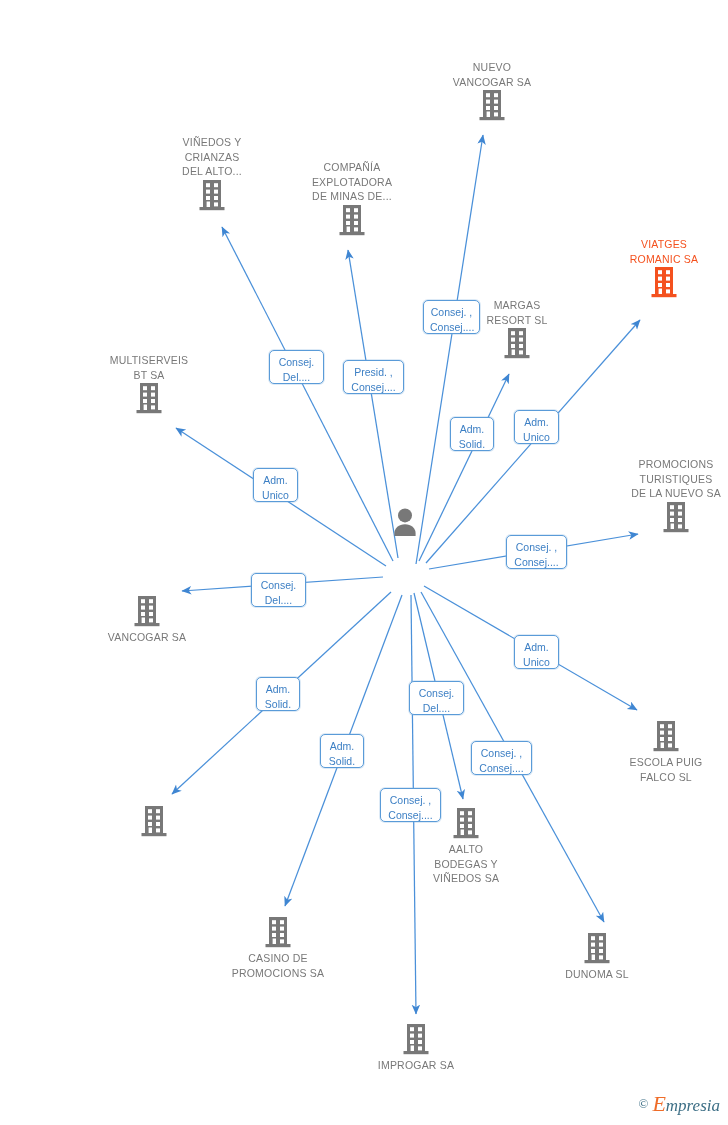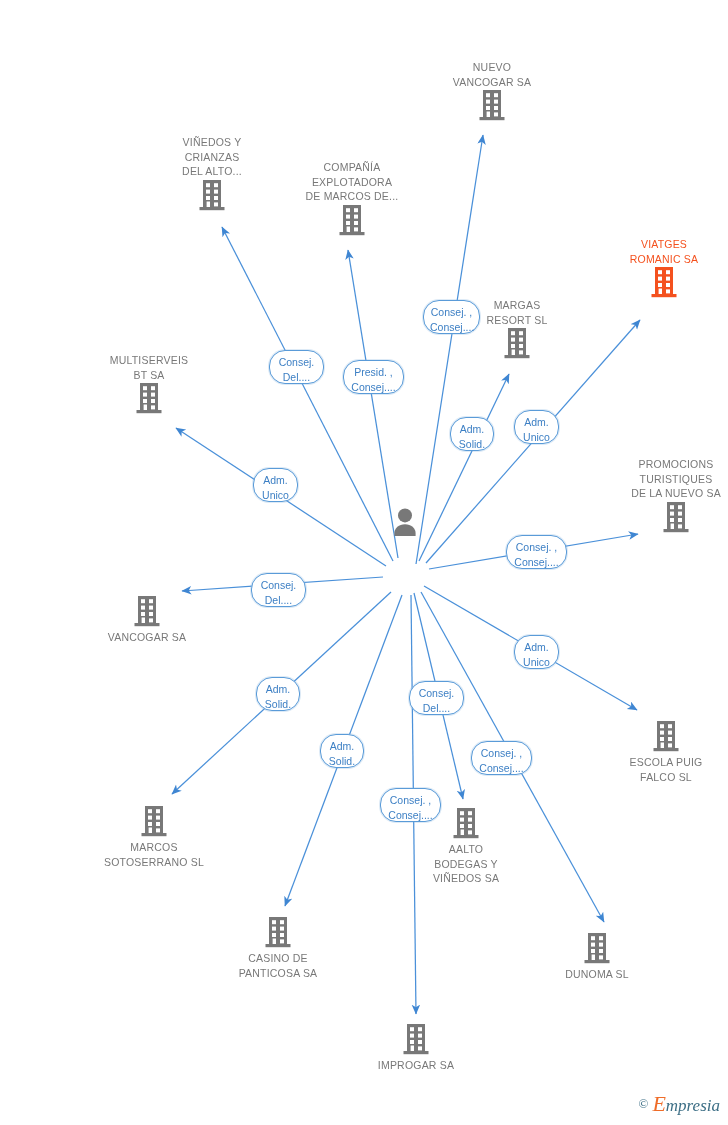--- a/index.html
+++ b/index.html
@@ -44,21 +44,21 @@
   .node .glyph {
     line-height: 0;
     margin: 1px 0 0 0;
   }
   .node.below .caption {
     margin-top: 2px;
   }
   .elabel {
     position: absolute;
     border: 1.6px solid #5a9bd8;
-    border-radius: 16px;
+    border-radius: 5px;
     background: #ffffff;
     color: #3c7fc4;
     font-size: 10.5px;
     line-height: 15px;
     text-align: center;
     padding: 4px 6px 5px 6px;
     white-space: pre-line;
     box-sizing: border-box;
     box-shadow: 0 0 0 1px rgba(120,170,220,0.25);
   }
@@ -143,21 +143,21 @@
             <rect x="16" y="9.6" width="4" height="4" fill="#ffffff"></rect>
             <rect x="8" y="16" width="4" height="4" fill="#ffffff"></rect>
             <rect x="16" y="16" width="4" height="4" fill="#ffffff"></rect>
             <rect x="16" y="22.4" width="4" height="4" fill="#ffffff"></rect>
             <rect x="8.6" y="21.5" width="3.4" height="5.5" fill="#ffffff"></rect>
           </svg></div>
       </div>
       <div class="node" style="top: 148px; left: 306px;">
         <div class="caption">COMPAÑÍA
 EXPLOTADORA
-DE MARCOS DE...</div>
+DE MINAS DE...</div>
         <div class="glyph"><svg width="28" height="32" viewBox="0 0 28 32" xmlns="http://www.w3.org/2000/svg">
             <rect x="5" y="0" width="18" height="27" fill="#787878"></rect>
             <rect x="1.5" y="27" width="25" height="3.2" fill="#787878"></rect>
             <rect x="8" y="3.2" width="4" height="4" fill="#ffffff"></rect>
             <rect x="16" y="3.2" width="4" height="4" fill="#ffffff"></rect>
             <rect x="8" y="9.6" width="4" height="4" fill="#ffffff"></rect>
             <rect x="16" y="9.6" width="4" height="4" fill="#ffffff"></rect>
             <rect x="8" y="16" width="4" height="4" fill="#ffffff"></rect>
             <rect x="16" y="16" width="4" height="4" fill="#ffffff"></rect>
             <rect x="16" y="22.4" width="4" height="4" fill="#ffffff"></rect>
@@ -266,22 +266,20 @@
             <rect x="1.5" y="27" width="25" height="3.2" fill="#787878"></rect>
             <rect x="8" y="3.2" width="4" height="4" fill="#ffffff"></rect>
             <rect x="16" y="3.2" width="4" height="4" fill="#ffffff"></rect>
             <rect x="8" y="9.6" width="4" height="4" fill="#ffffff"></rect>
             <rect x="16" y="9.6" width="4" height="4" fill="#ffffff"></rect>
             <rect x="8" y="16" width="4" height="4" fill="#ffffff"></rect>
             <rect x="16" y="16" width="4" height="4" fill="#ffffff"></rect>
             <rect x="16" y="22.4" width="4" height="4" fill="#ffffff"></rect>
             <rect x="8.6" y="21.5" width="3.4" height="5.5" fill="#ffffff"></rect>
           </svg></div>
-        <div class="caption">MARCOS
-SOTOSERRANO SL</div>
       </div>
       <div class="node below" style="top: 795px; left: 420px;">
         <div class="glyph"><svg width="28" height="32" viewBox="0 0 28 32" xmlns="http://www.w3.org/2000/svg">
             <rect x="5" y="0" width="18" height="27" fill="#787878"></rect>
             <rect x="1.5" y="27" width="25" height="3.2" fill="#787878"></rect>
             <rect x="8" y="3.2" width="4" height="4" fill="#ffffff"></rect>
             <rect x="16" y="3.2" width="4" height="4" fill="#ffffff"></rect>
             <rect x="8" y="9.6" width="4" height="4" fill="#ffffff"></rect>
             <rect x="16" y="9.6" width="4" height="4" fill="#ffffff"></rect>
             <rect x="8" y="16" width="4" height="4" fill="#ffffff"></rect>
@@ -300,21 +298,21 @@
             <rect x="8" y="3.2" width="4" height="4" fill="#ffffff"></rect>
             <rect x="16" y="3.2" width="4" height="4" fill="#ffffff"></rect>
             <rect x="8" y="9.6" width="4" height="4" fill="#ffffff"></rect>
             <rect x="16" y="9.6" width="4" height="4" fill="#ffffff"></rect>
             <rect x="8" y="16" width="4" height="4" fill="#ffffff"></rect>
             <rect x="16" y="16" width="4" height="4" fill="#ffffff"></rect>
             <rect x="16" y="22.4" width="4" height="4" fill="#ffffff"></rect>
             <rect x="8.6" y="21.5" width="3.4" height="5.5" fill="#ffffff"></rect>
           </svg></div>
         <div class="caption">CASINO DE
-PANTICOSA SA</div>
+PROMOCIONS SA</div>
       </div>
       <div class="node below" style="top: 920px; left: 551px;">
         <div class="glyph"><svg width="28" height="32" viewBox="0 0 28 32" xmlns="http://www.w3.org/2000/svg">
             <rect x="5" y="0" width="18" height="27" fill="#787878"></rect>
             <rect x="1.5" y="27" width="25" height="3.2" fill="#787878"></rect>
             <rect x="8" y="3.2" width="4" height="4" fill="#ffffff"></rect>
             <rect x="16" y="3.2" width="4" height="4" fill="#ffffff"></rect>
             <rect x="8" y="9.6" width="4" height="4" fill="#ffffff"></rect>
             <rect x="16" y="9.6" width="4" height="4" fill="#ffffff"></rect>
             <rect x="8" y="16" width="4" height="4" fill="#ffffff"></rect>

